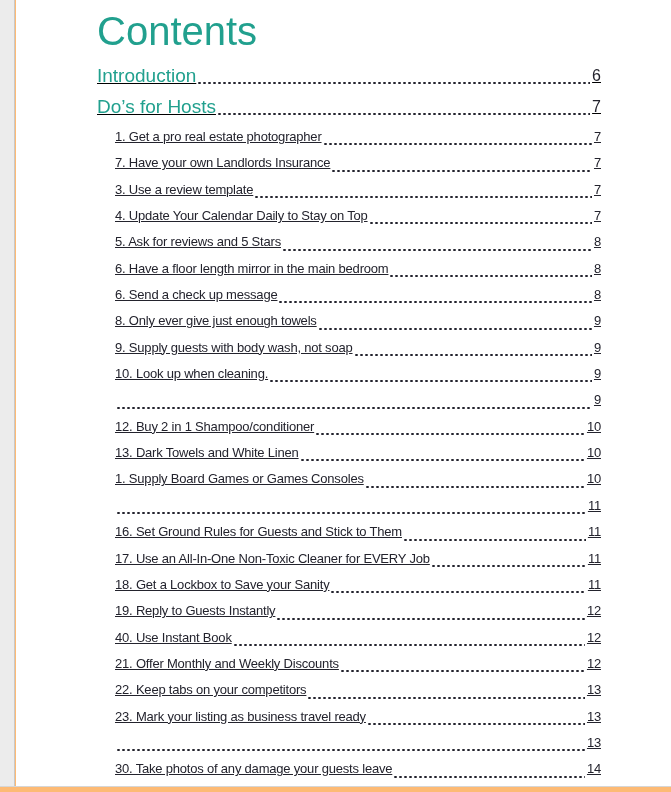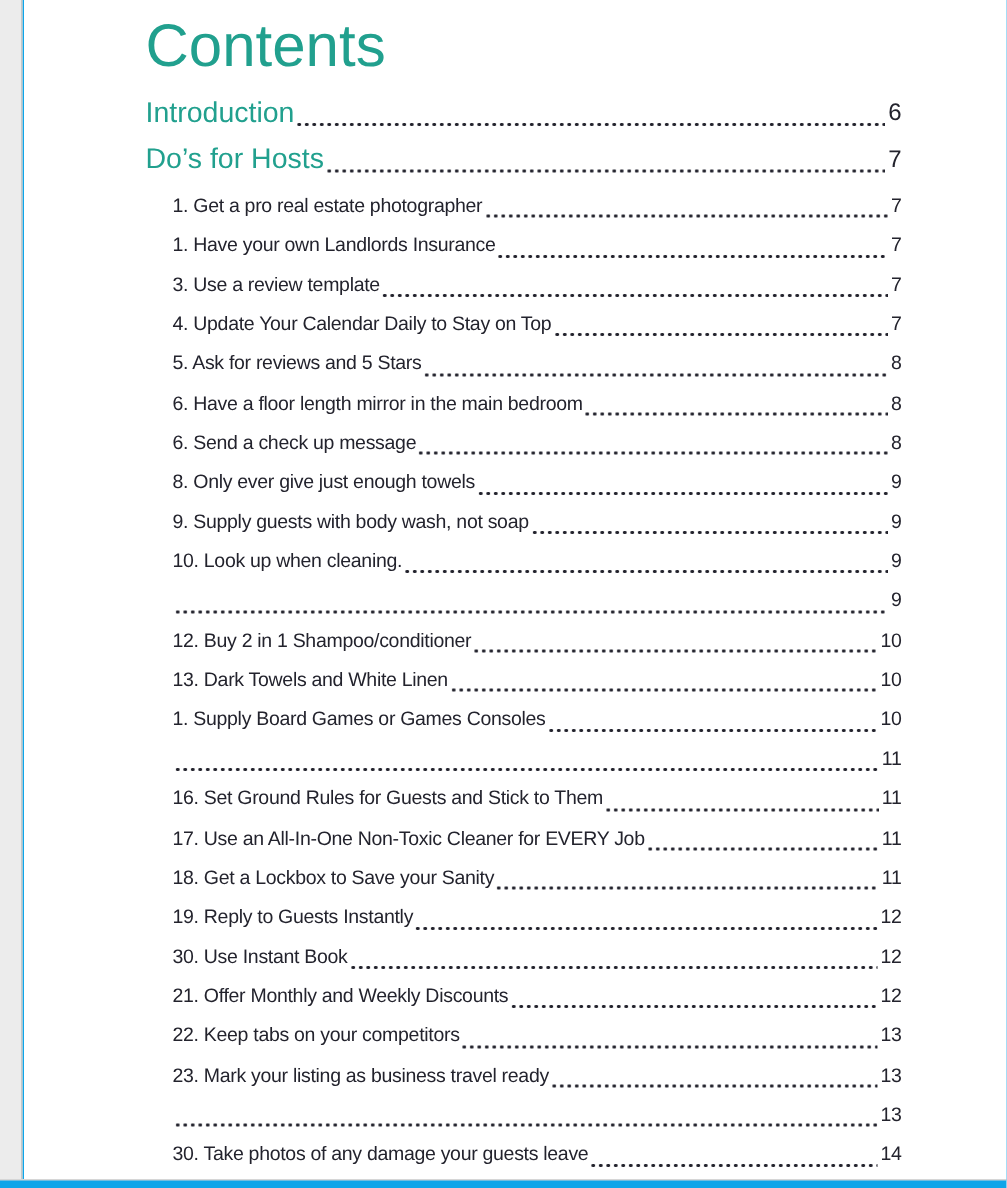--- a/index.html
+++ b/index.html
@@ -5,21 +5,21 @@
   * { margin: 0; padding: 0; box-sizing: border-box; }
   html, body { width: 671px; height: 792px; }
   body {
     font-family: "Liberation Sans", sans-serif;
     background: #ffffff;
     overflow: hidden;
   }
   .viewport {
     position: relative;
     width: 671px; height: 792px;
-    background: #0ea5e9;
+    background: #fdba74;
     overflow: hidden;
   }
   .left-strip {
     position: absolute; left: 0; top: 0;
     width: 15px; height: 786px;
     background: var(--sidebar-gray, #ececec);
     border-right: 1px solid #c8c8c8;
   }
   .bottom-line {
     position: absolute; left: 0; top: 786px;
@@ -36,20 +36,21 @@
     font-size: 40px;
     line-height: 46px;
     font-weight: 400;
     color: var(--accent, #21a08e);
   }
   .toc { margin-top: 6px; }
   .row {
     display: flex;
     align-items: center;
     white-space: nowrap;
+    text-decoration: underline;
   }
   .row.heading {
     margin-left: 81px;
     width: 504px;
     height: 31px;
     line-height: 31px;
     font-size: 19px;
   }
   .row.heading .label { color: var(--accent, #21a08e); }
   .row.heading .pg { font-size: 16px; color: var(--ink, #23232d); }
@@ -98,21 +99,21 @@
     <span class="pg">7</span>
   </div>
 <div class="toc-items">
   <div class="row item">
     <span class="label">1. Get a pro real estate photographer</span>
     <span class="leader"></span>
     <span class="pg">7</span>
   </div>
 
   <div class="row item">
-    <span class="label">1. Have your own Landlords Insurance</span>
+    <span class="label">7. Have your own Landlords Insurance</span>
     <span class="leader"></span>
     <span class="pg">7</span>
   </div>
 
   <div class="row item">
     <span class="label">3. Use a review template</span>
     <span class="leader"></span>
     <span class="pg">7</span>
   </div>
 
@@ -204,21 +205,21 @@
     <span class="pg">11</span>
   </div>
 
   <div class="row item">
     <span class="label">19. Reply to Guests Instantly</span>
     <span class="leader"></span>
     <span class="pg">12</span>
   </div>
 
   <div class="row item">
-    <span class="label">30. Use Instant Book</span>
+    <span class="label">40. Use Instant Book</span>
     <span class="leader"></span>
     <span class="pg">12</span>
   </div>
 
   <div class="row item">
     <span class="label">21. Offer Monthly and Weekly Discounts</span>
     <span class="leader"></span>
     <span class="pg">12</span>
   </div>
 

